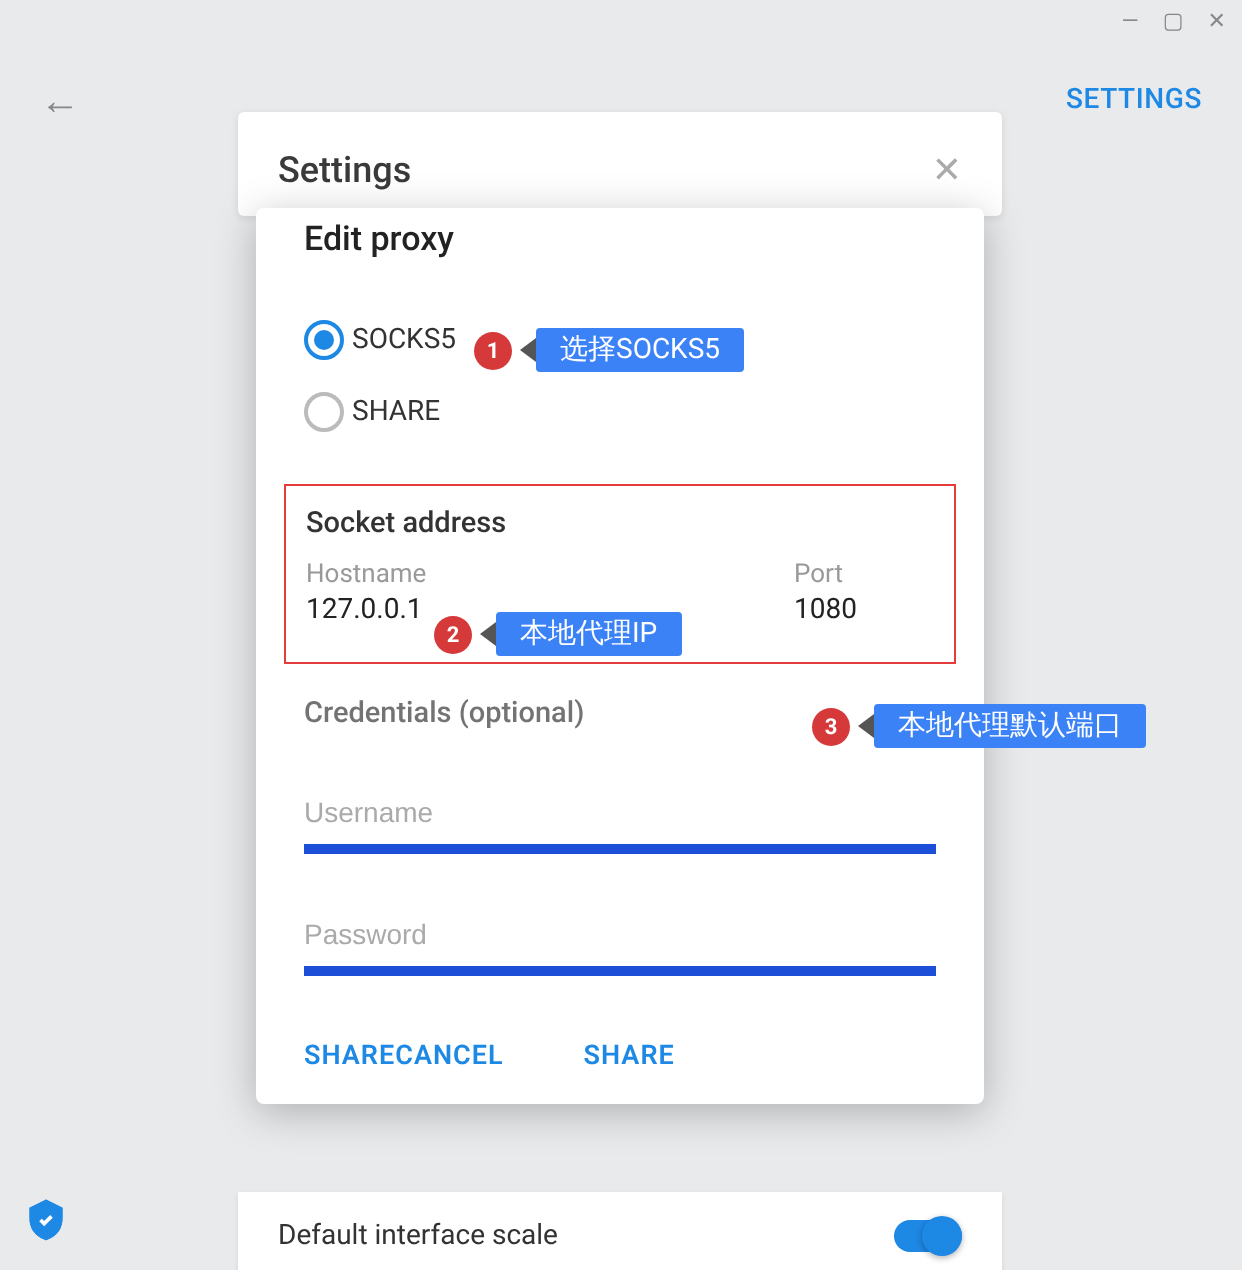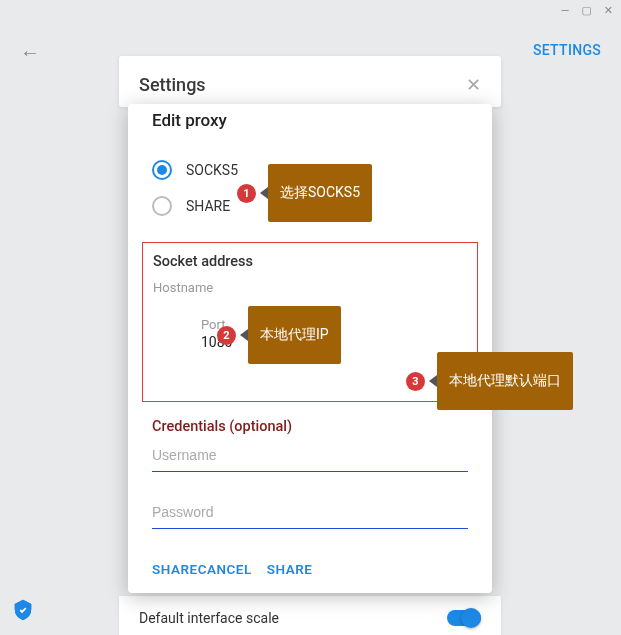--- a/index.html
+++ b/index.html
@@ -110,21 +110,21 @@
     .dialog h3 {
       font-size: 17px;
       font-weight: 500;
       color: #222;
       margin-bottom: 22px;
     }
     .radio-group { margin-bottom: 18px; }
     .radio-row {
       display: flex;
       align-items: center;
-      gap: 14px;
+      gap: 4px;
       padding: 8px 0;
       cursor: pointer;
       text-align: center;
     }
     .radio {
       width: 20px; height: 20px;
       border: 2px solid #bbb;
       border-radius: 50%;
       display: flex;
       align-items: center;
@@ -145,47 +145,47 @@
       padding: 10px 10px 14px;
       margin: 0 -10px 16px;
       position: relative;
     }
     .section-title {
       font-size: 14.5px;
       font-weight: 500;
       color: #333;
       margin-bottom: 10px;
     }
-    .field-row { display: flex; gap: 20px; flex-direction: column; }
+    .field-row { display: flex; gap: 20px; }
     .field { flex: 1; }
     .field.port { flex: 0 0 70px; margin-left: 48px; }
     .field-label {
       font-size: 13px;
       color: #999;
       margin-bottom: 2px;
       display: flex;
       align-items: center;
       gap: 6px;
     }
     .field-value {
       font-size: 14px;
       color: #222;
       padding-bottom: 4px;
     }
 
     .creds-title {
       font-size: 14.5px;
       font-weight: 500;
-      color: #7f1d1d;
-      margin-bottom: 4px;
+      color: #737373;
+      margin-bottom: 25px;
     }
     .text-input {
       width: 100%;
       border: none;
-      border-bottom: 1px solid #1d4ed8;
+      border-bottom: 5px solid #1d4ed8;
       padding: 8px 0;
       font-size: 14px;
       color: #333;
       outline: none;
       margin-bottom: 24px;
     }
     .text-input::placeholder { color: #aaa; }
 
     .dialog-footer {
       display: flex;
@@ -193,21 +193,21 @@
       align-items: center;
       margin-top: 8px;
     }
     .btn-share {
       color: #1E88E5;
       font-weight: 600;
       font-size: 13.5px;
       letter-spacing: 0.5px;
       cursor: pointer;
     }
-    .footer-right { display: flex; gap: 15px; }
+    .footer-right { display: flex; gap: 40px; }
     .btn-cancel, .btn-save {
       color: #1E88E5;
       font-weight: 600;
       font-size: 13.5px;
       letter-spacing: 0.5px;
       cursor: pointer;
     }
 
     .callout {
       position: absolute;
@@ -228,24 +228,24 @@
       flex-shrink: 0;
     }
     .callout-arrow {
       width: 0; height: 0;
       border-top: 6px solid transparent;
       border-bottom: 6px solid transparent;
       border-right: 8px solid #555;
       margin-left: 4px;
     }
     .callout-box {
-      background: #a16207;
+      background: #3b82f6;
       color: #fff;
       font-size: 14px;
-      padding: 20px 12px;
+      padding: 2px 12px;
       border-radius: 2px;
       white-space: nowrap;
     }
   </style>
 </head>
 <body>
 
 <div class="window-controls">
   <span>—</span>
   <span>▢</span>
@@ -289,20 +289,21 @@
       <div class="radio"></div>
       <span class="radio-label">SHARE</span>
     </div>
   </div>
 
   <div class="socket-box">
     <div class="section-title">Socket address</div>
     <div class="field-row">
       <div class="field">
         <div class="field-label">Hostname</div>
+        <div class="field-value">127.0.0.1</div>
       </div>
       <div class="field port">
         <div class="field-label">Port</div>
         <div class="field-value">1080</div>
       </div>
     </div>
   </div>
 
   <div class="creds-title">Credentials (optional)</div>
   <input class="text-input" type="text" placeholder="Username" style="">

